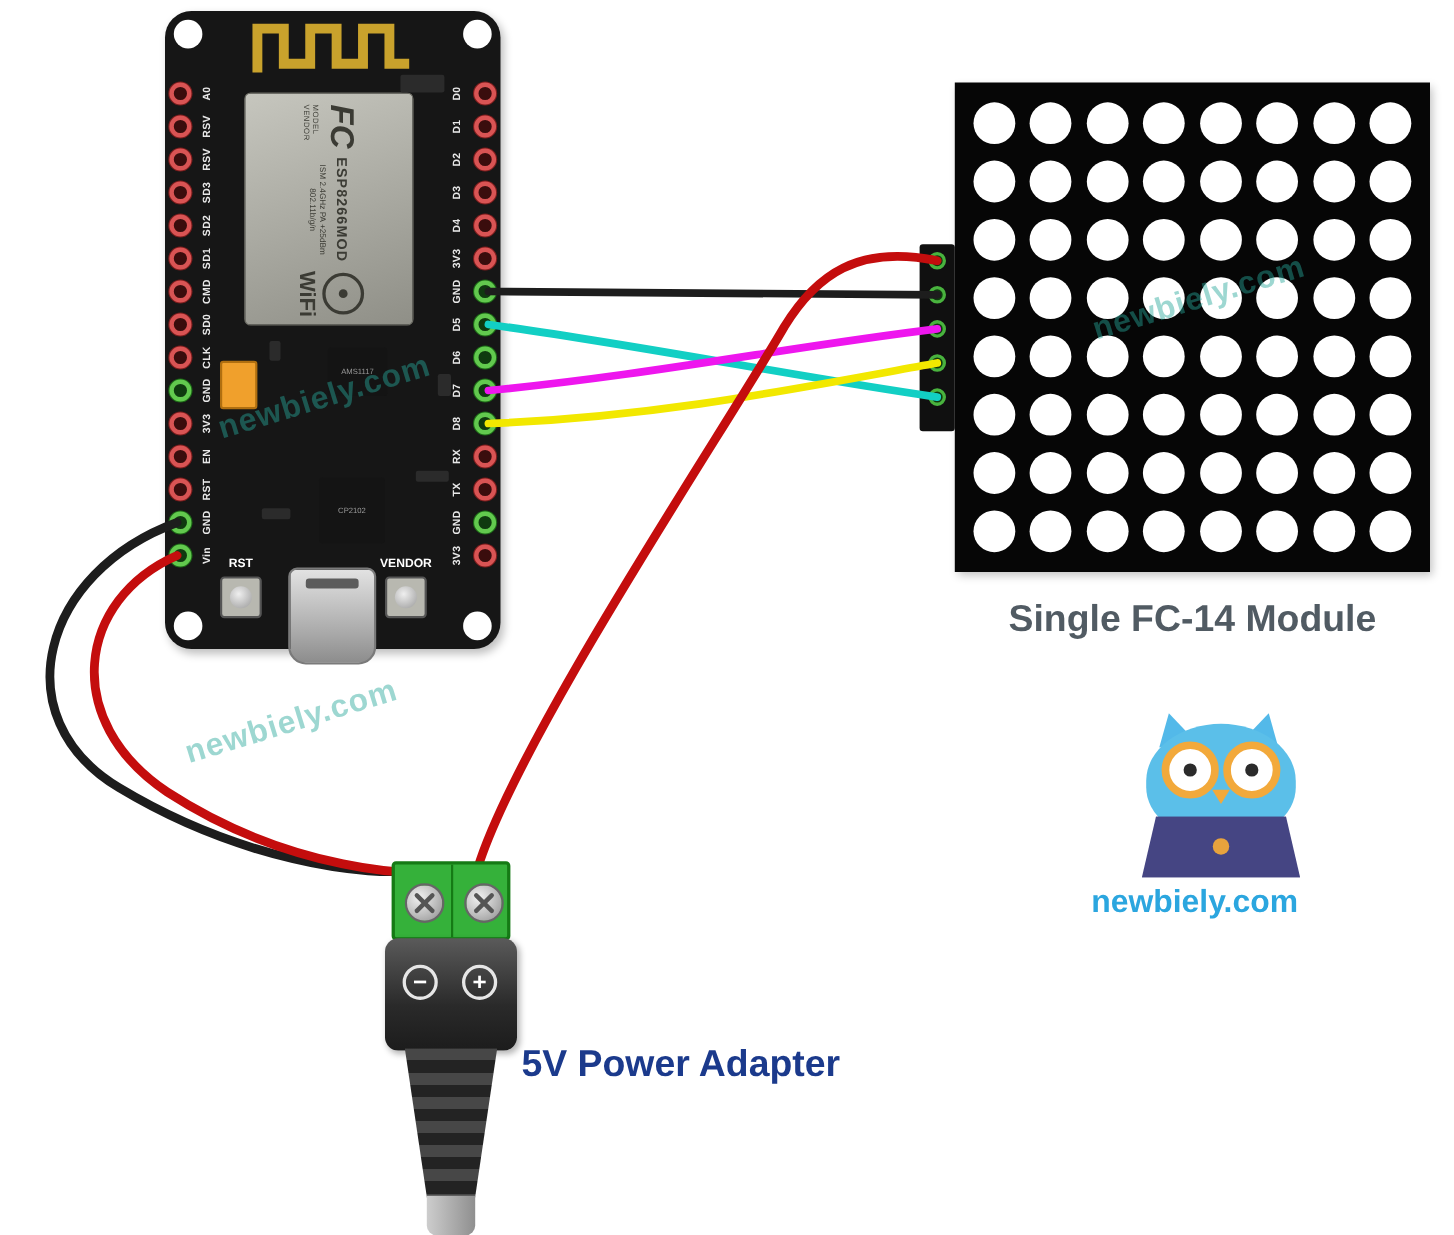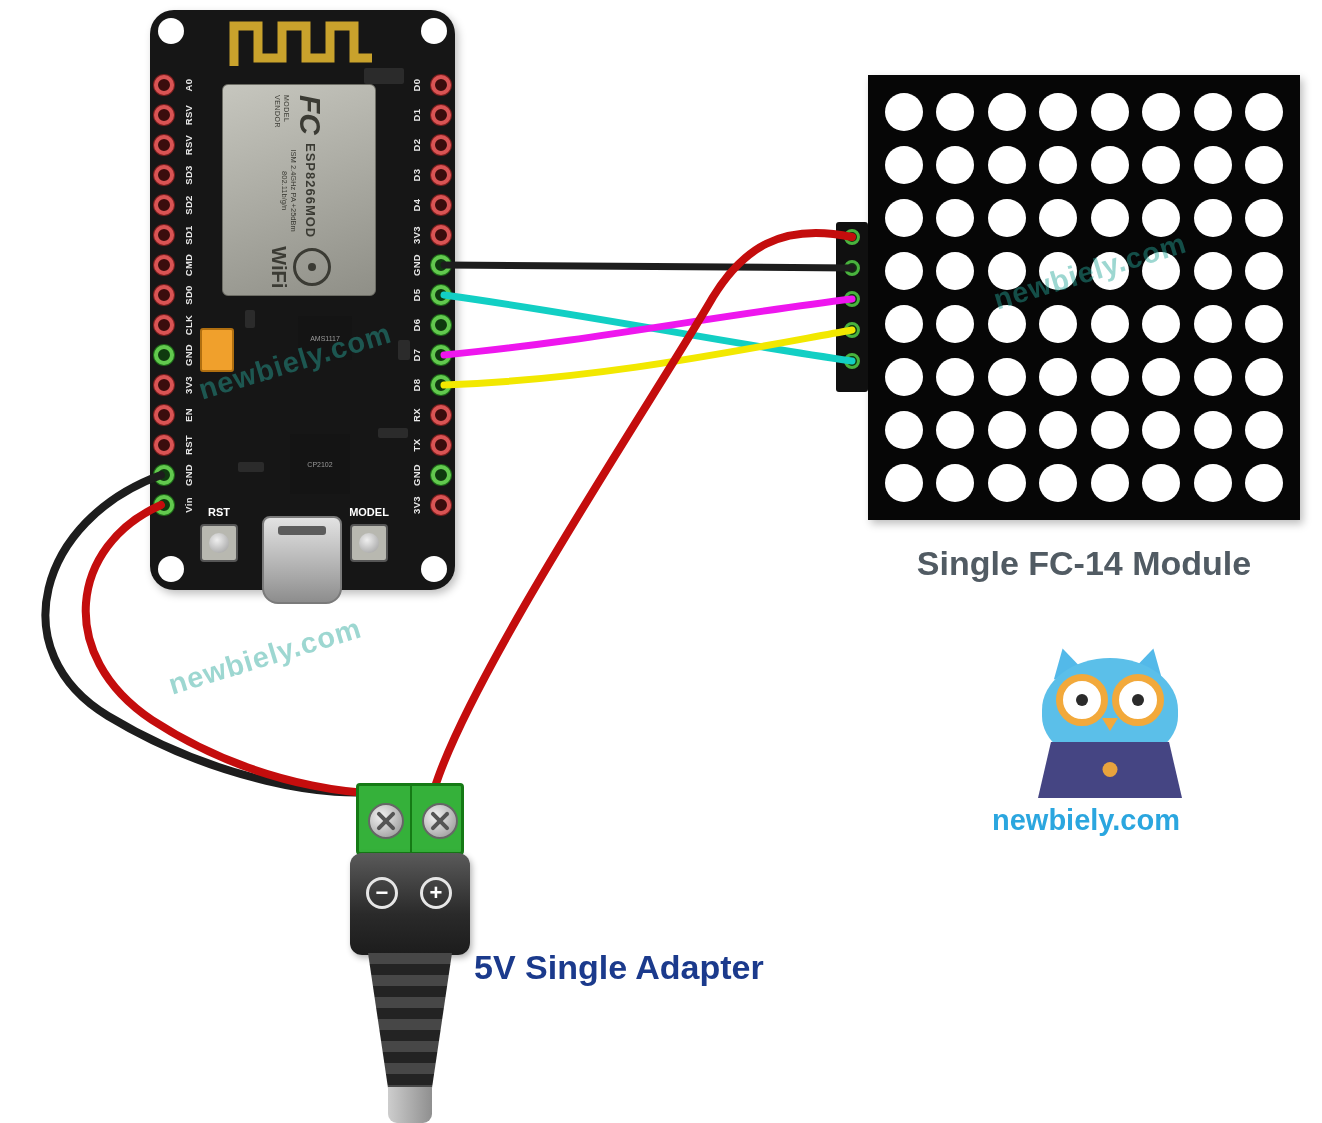--- a/index.html
+++ b/index.html
@@ -141,21 +141,21 @@
     <div class="chip" style="left:148px;top:306px;width:54px;height:44px;">AMS1117</div>
     <div class="chip" style="left:140px;top:424px;width:60px;height:60px;">CP2102</div>
     <div class="smd" style="left:95px;top:300px;width:10px;height:18px;"></div>
     <div class="smd" style="left:248px;top:330px;width:12px;height:20px;"></div>
     <div class="smd" style="left:228px;top:418px;width:30px;height:10px;"></div>
     <div class="smd" style="left:88px;top:452px;width:26px;height:10px;"></div>
     <div class="smd" style="left:214px;top:58px;width:40px;height:16px;"></div>
 
     <span class="btn-label" style="left:50px;top:496px;width:38px;">RST</span>
     <div class="tact" style="left:50px;top:514px;"></div>
-    <span class="btn-label" style="left:188px;top:496px;width:62px;">MODEL</span>
+    <span class="btn-label" style="left:188px;top:496px;width:62px;">VENDOR</span>
     <div class="tact" style="left:200px;top:514px;"></div>
 
     <div class="usb">
       <div class="usb-slot"></div>
     </div>
 
     <div id="pins-left" style="position:absolute;inset:0;">
         <div class="pin" style="left: 4px; top: 65px;"></div>
         <span class="pin-label" style="left: 38px; top: 75px;">A0</span>
         <div class="pin" style="left: 4px; top: 95px;"></div>
@@ -319,21 +319,21 @@
       </div>
   </div>
   <div class="plug-body">
     <div class="polarity" style="left:16px;">−</div>
     <div class="polarity" style="left:70px;">+</div>
   </div>
   <div class="strain"></div>
   <div class="plug-tip"></div>
 
   <div class="matrix-label">Single FC-14 Module</div>
-  <div class="power-label">5V Single Adapter</div>
+  <div class="power-label">5V Power Adapter</div>
 
   <div class="watermark" style="left:195px;top:345px;">newbiely.com</div>
   <div class="watermark" style="left:165px;top:640px;">newbiely.com</div>
   <div class="watermark" style="left:990px;top:255px;">newbiely.com</div>
 
   <div class="owl">
     <div class="ear" style="left:20px;top:0;transform:rotate(-14deg);"></div>
     <div class="ear" style="left:104px;top:0;transform:rotate(14deg);"></div>
     <div class="owl-head"></div>
     <div class="owl-eye" style="left:26px;">

